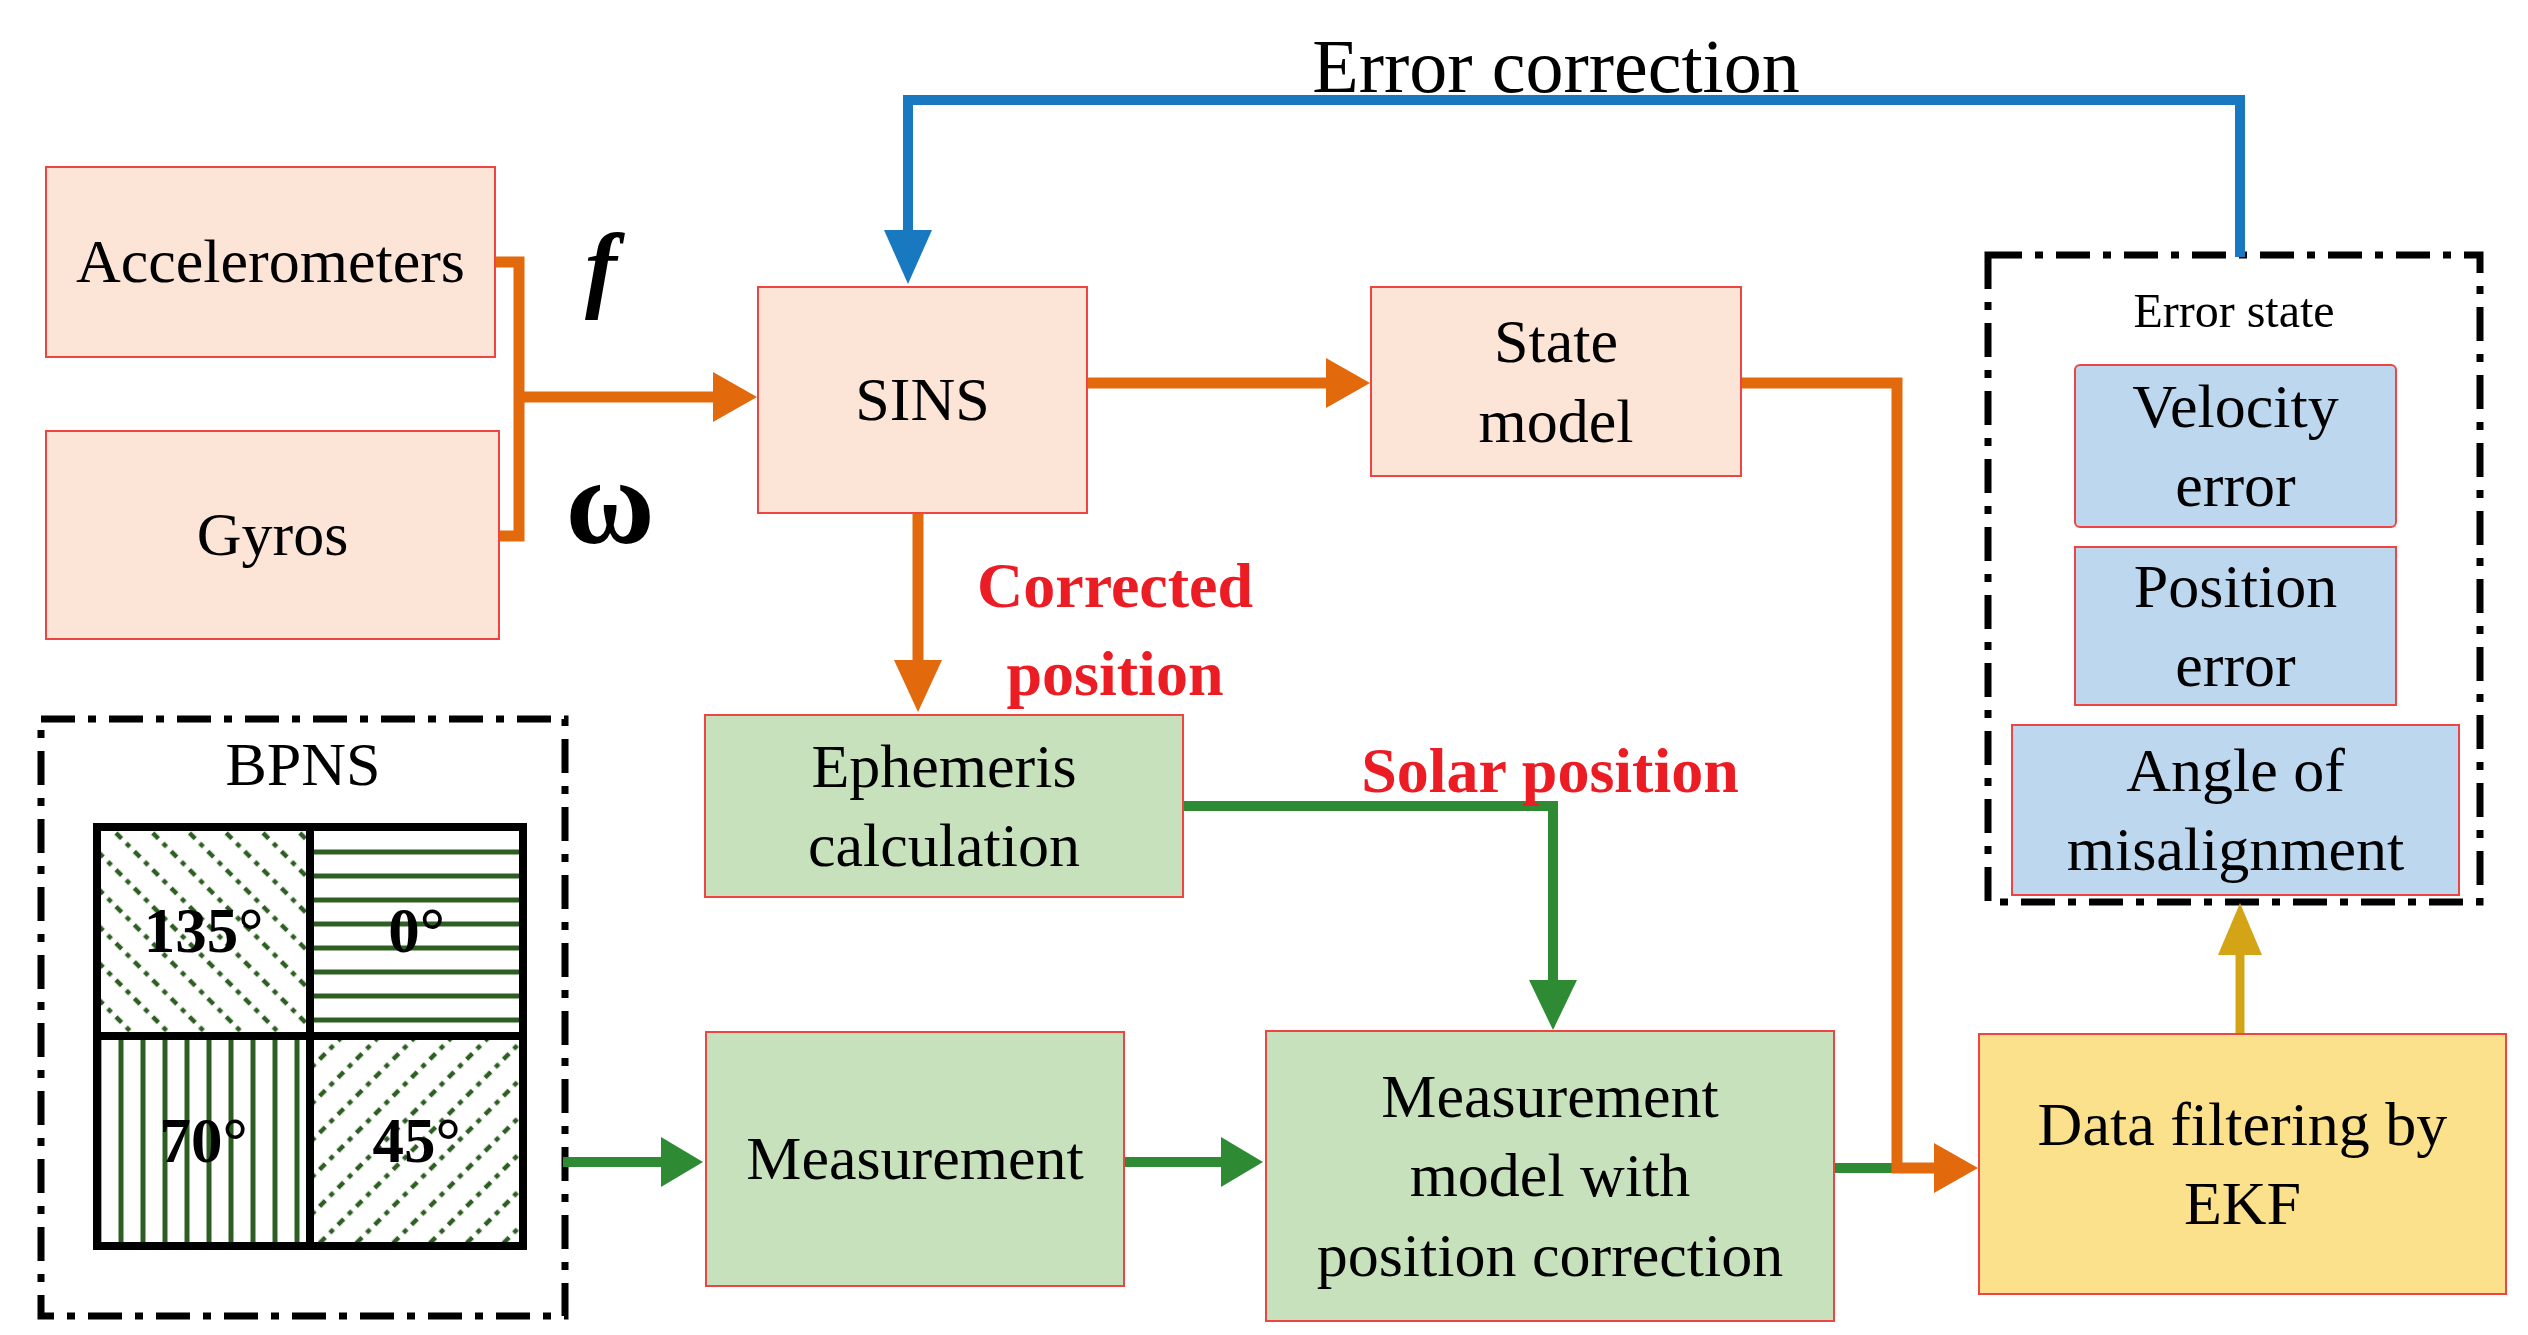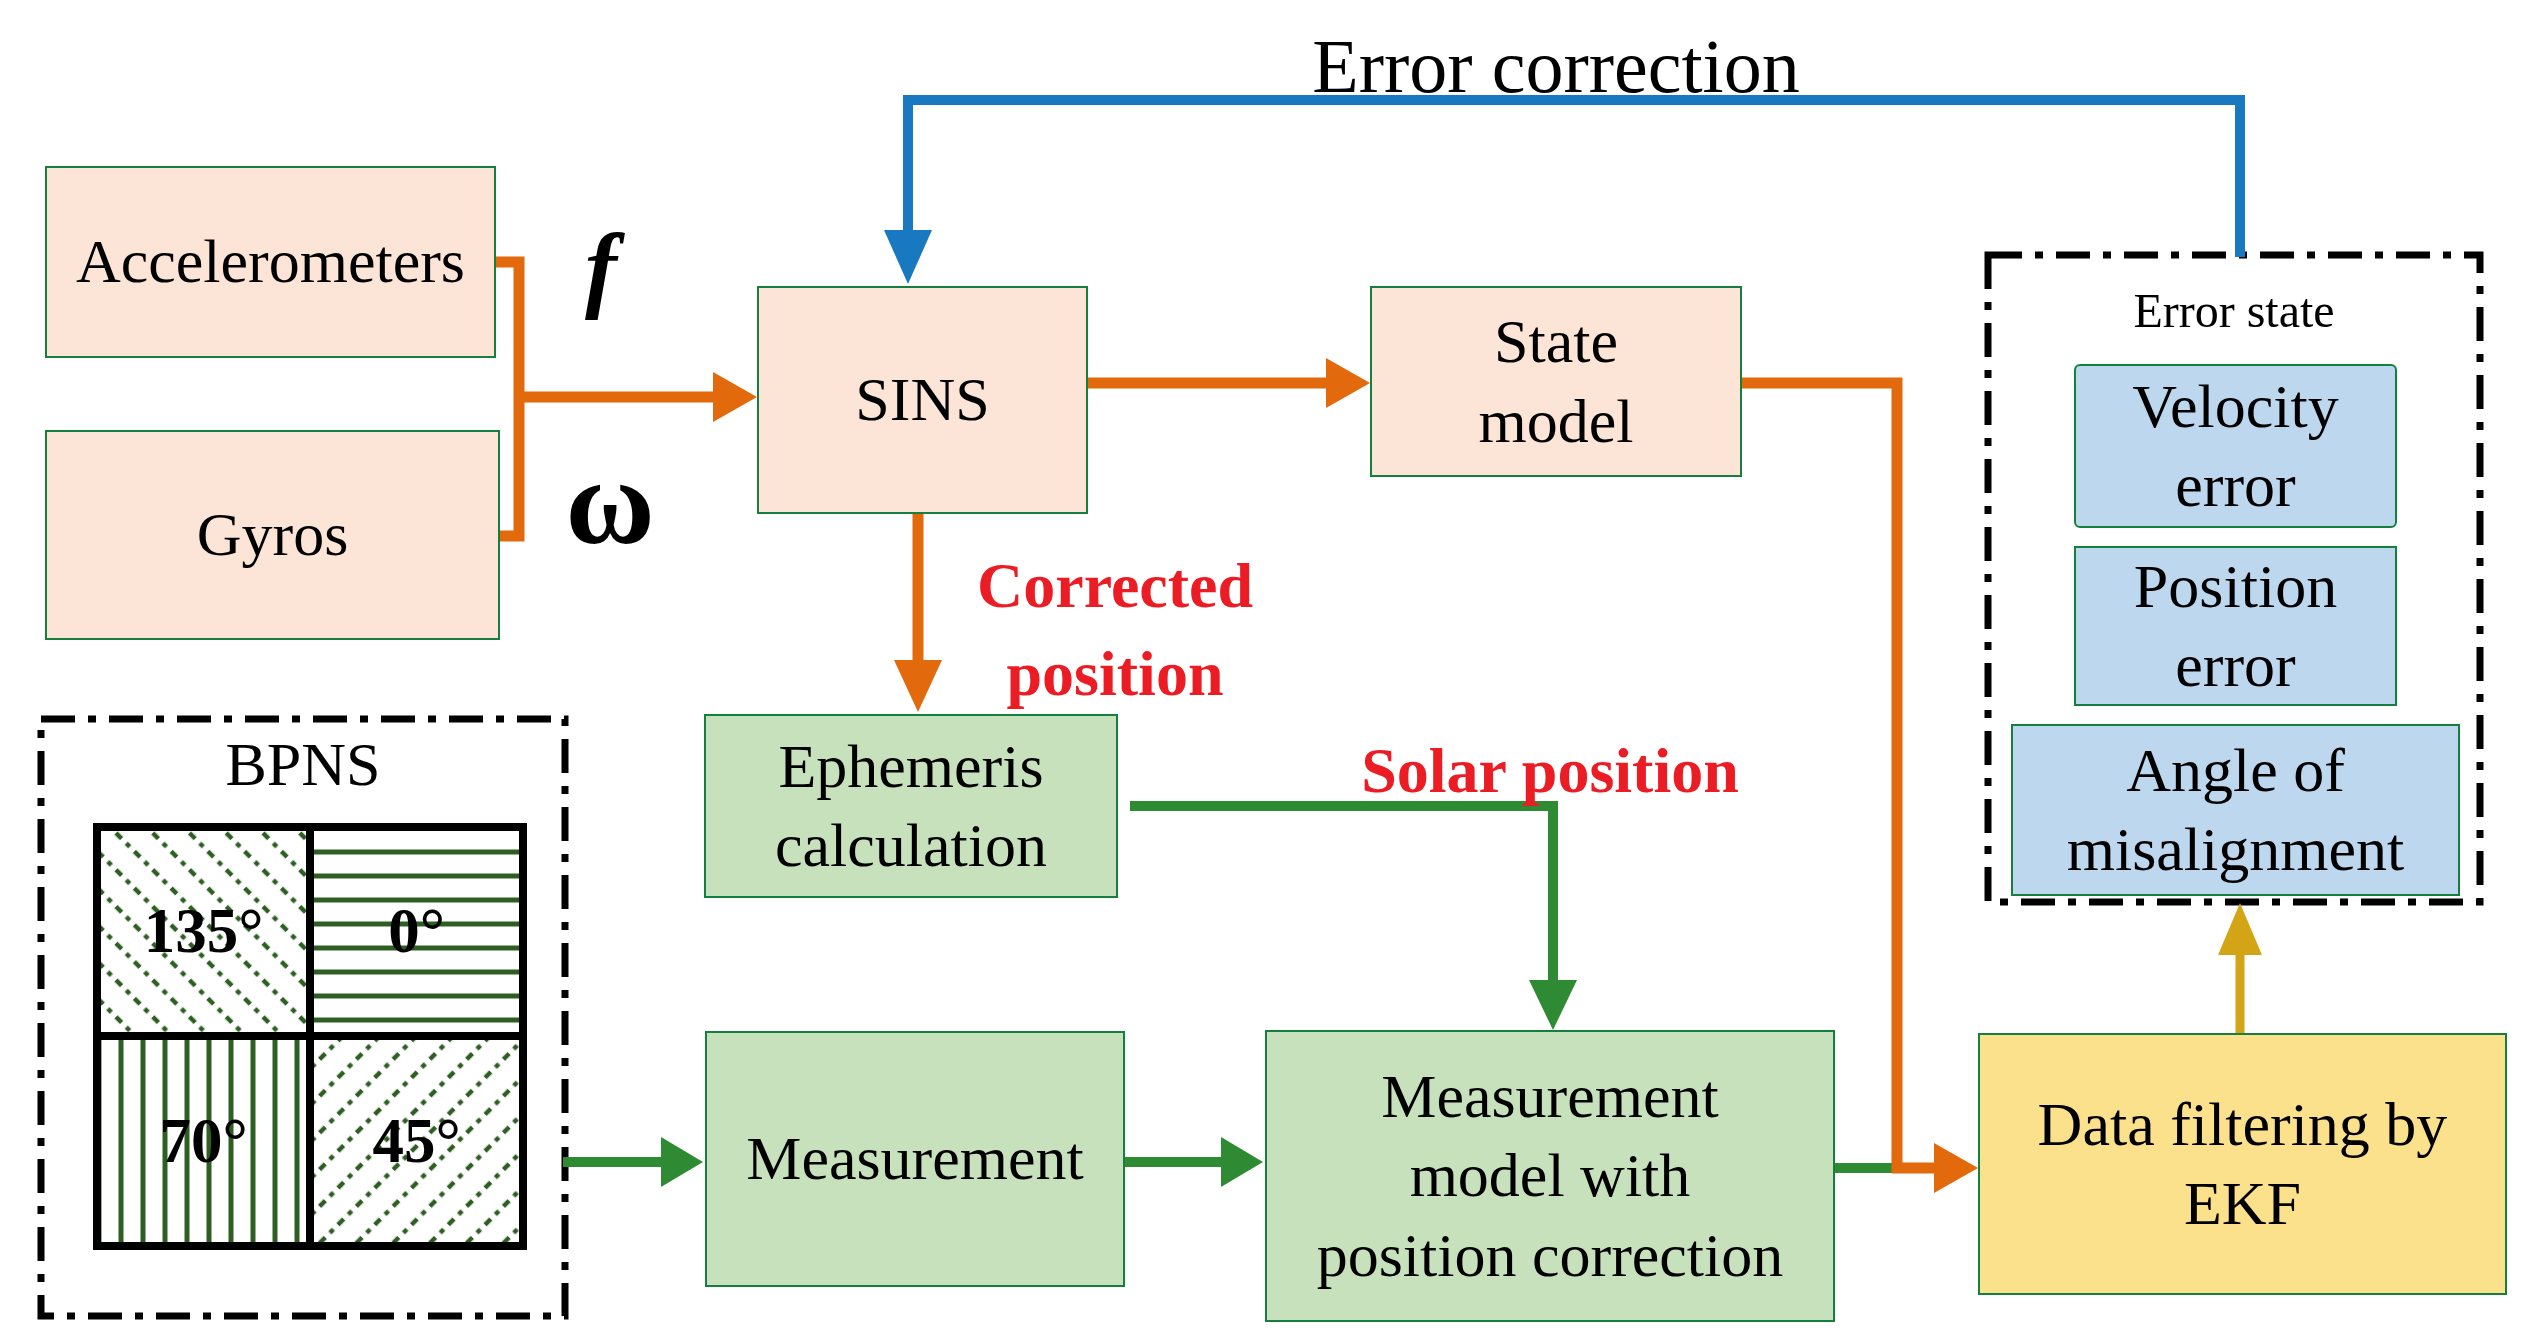--- a/index.html
+++ b/index.html
@@ -4,21 +4,21 @@
 <style>
   html,body{margin:0;padding:0;background:#ffffff;}
   #canvas{
     position:relative;width:2528px;height:1335px;background:#ffffff;overflow:hidden;
     font-family:"Liberation Serif","DejaVu Serif",serif;color:#000;
   }
   #arrow-layer{position:absolute;left:0;top:0;width:2528px;height:1335px;}
   .node{
     position:absolute;display:flex;align-items:center;justify-content:center;
     text-align:center;white-space:pre-line;font-size:62px;line-height:1.28;
-    border:2px solid #15803d;box-sizing:border-box;
+    border:2px solid #ef4444;box-sizing:border-box;
   }
   .peach{background:#fce4d6;}
   .green{background:#c7e1bc;}
   .blue{background:#bdd7ee;}
   .gold{background:#fce18d;}
   .plain-label{
     position:absolute;display:flex;align-items:center;justify-content:center;
     text-align:center;white-space:pre-line;
   }
   .title-big{font-size:76px;}
@@ -108,21 +108,21 @@
 
   <div class="node peach" style="left:45px;top:166px;width:451px;height:192px;">Accelerometers</div>
   <div class="node peach" style="left:45px;top:430px;width:455px;height:210px;">Gyros</div>
 
   <div class="plain-label sig-f" style="left:536px;top:205px;width:130px;height:125px;">f</div>
   <div class="plain-label sig-omega" style="left:545px;top:442px;width:130px;height:120px;">ω</div>
 
   <div class="node peach" style="left:757px;top:286px;width:331px;height:228px;">SINS</div>
   <div class="node peach" style="left:1370px;top:286px;width:372px;height:191px;">State
 model</div>
-  <div class="node green" style="left:704px;top:714px;width:414px;height:184px;">Ephemeris
+  <div class="node green" style="left:704px;top:714px;width:480px;height:184px;">Ephemeris
 calculation</div>
   <div class="node green" style="left:705px;top:1031px;width:420px;height:256px;">Measurement</div>
   <div class="node green" style="left:1265px;top:1030px;width:570px;height:292px;">Measurement
 model with
 position correction</div>
   <div class="node gold" style="left:1978px;top:1033px;width:529px;height:262px;">Data filtering by
 EKF</div>
 
   <div class="plain-label red-label" style="left:950px;top:535px;width:330px;height:190px;">Corrected
 position</div>

